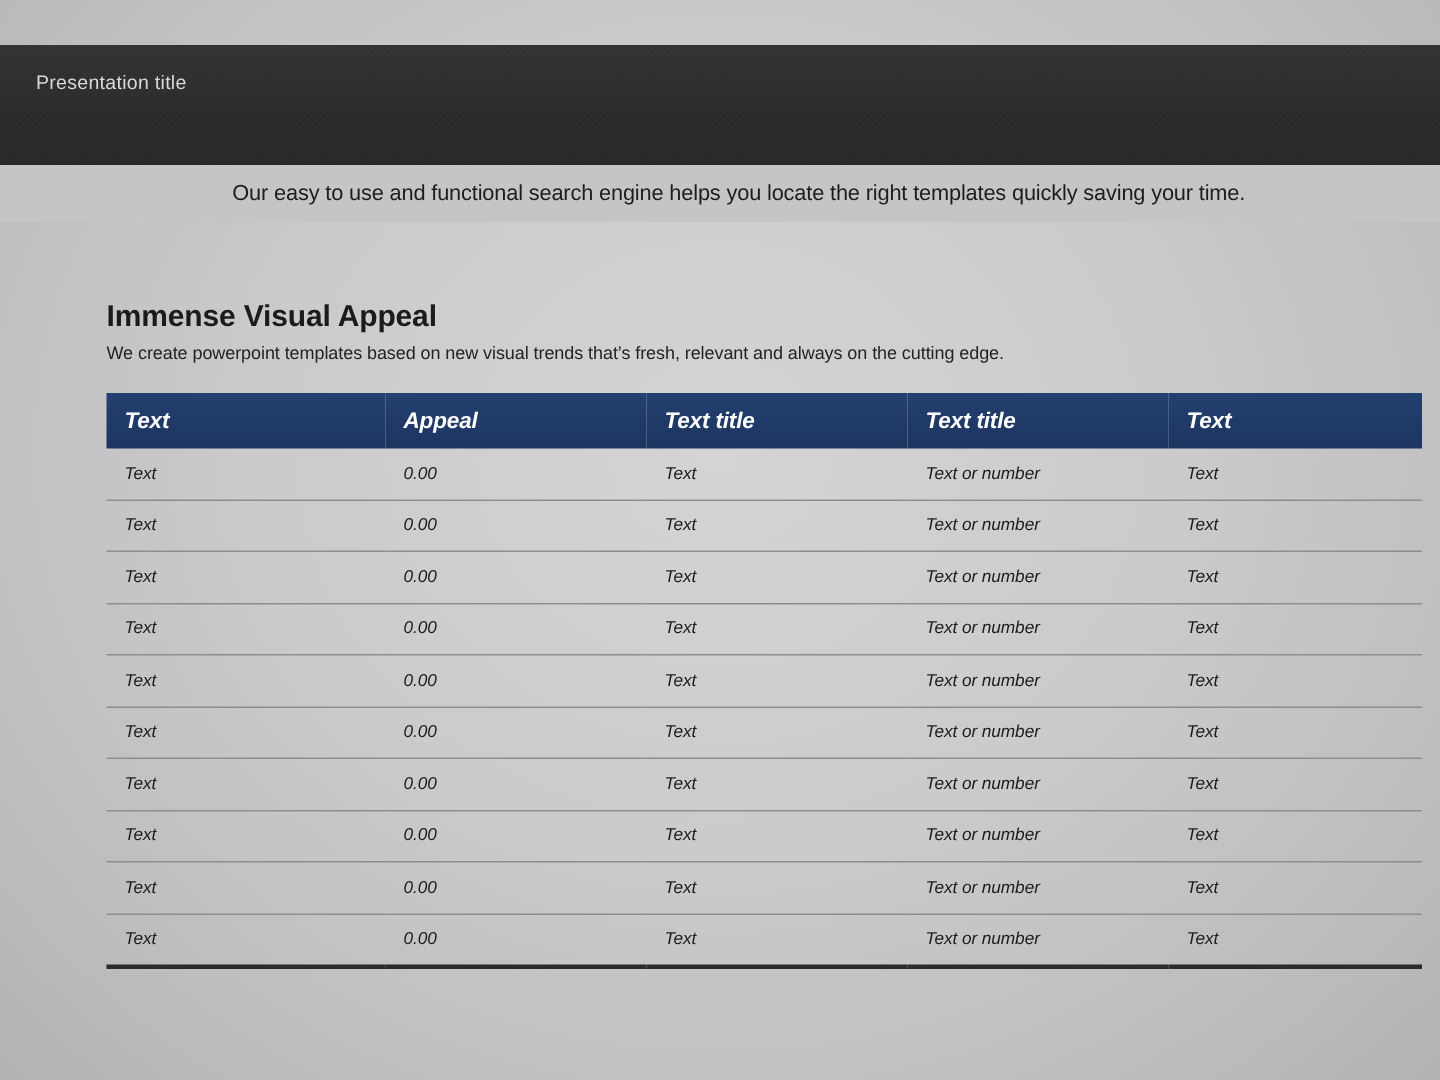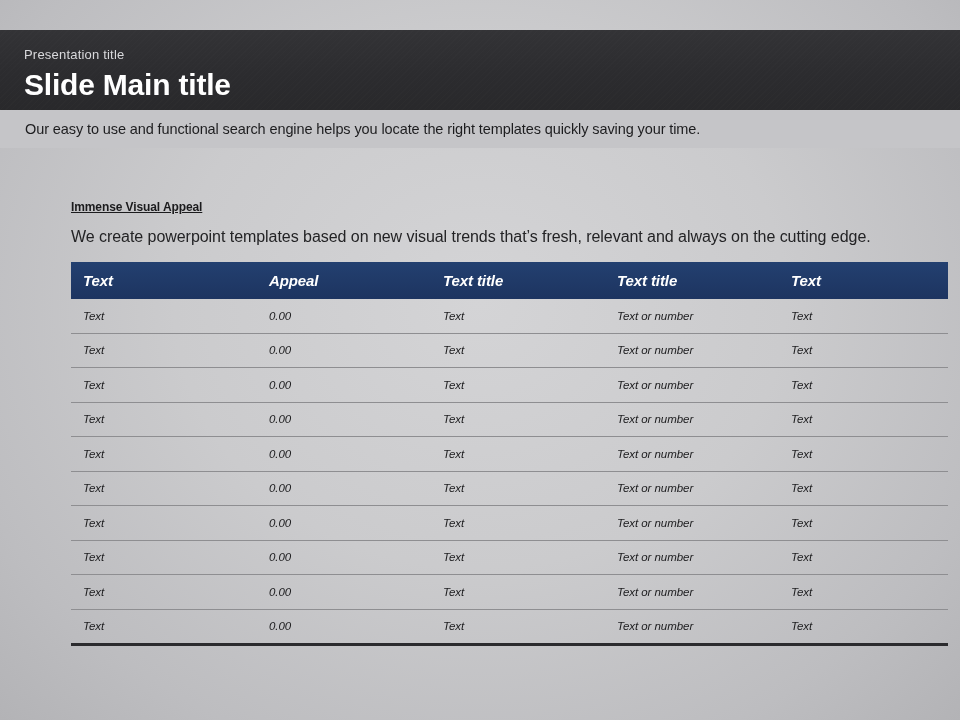--- a/index.html
+++ b/index.html
@@ -51,48 +51,48 @@
   }
   
   .subtitle-band {
     position: absolute;
     top: 110px; left: 0;
     width: 960px;
     height: 38px;
     background: #c5c5c8;
     box-sizing: border-box;
     padding-left: 25px;
+    text-align: center;
   }
   .subtitle-text {
     color: #1d1d1f;
     font-size: 14.5px;
     line-height: 38px;
     letter-spacing: -0.1px;
   }
   
   .content {
     position: absolute;
     top: 148px; left: 0;
     width: 960px;
   }
   .section-title {
     position: absolute;
     left: 71px;
     top: 52px;
-    font-size: 12px;
+    font-size: 20px;
     font-weight: bold;
     color: #1b1b1d;
     letter-spacing: -0.1px;
-    text-decoration: underline;
   }
   .section-desc {
     position: absolute;
     left: 71px;
     top: 80px;
-    font-size: 16px;
+    font-size: 12px;
     color: #232325;
     letter-spacing: -0.05px;
   }
   
   .table-wrap {
     position: absolute;
     left: 71px;
     top: 114px;
     width: 817px;
   }
@@ -132,21 +132,20 @@
   .col-4 { width: 162px; }
   .col-5 { width: 157px; }
 </style>
 </head>
 <body>
 
 <div class="slide">
 
   <div class="header">
     <div class="presentation-title">Presentation title</div>
-    <div class="slide-main-title">Slide Main title</div>
   </div>
 
   <div class="subtitle-band">
     <div class="subtitle-text">Our easy to use and functional search engine helps you locate the right templates quickly saving your time.</div>
   </div>
 
   <div class="content">
 
     <div class="section-title">Immense Visual Appeal</div>
 

